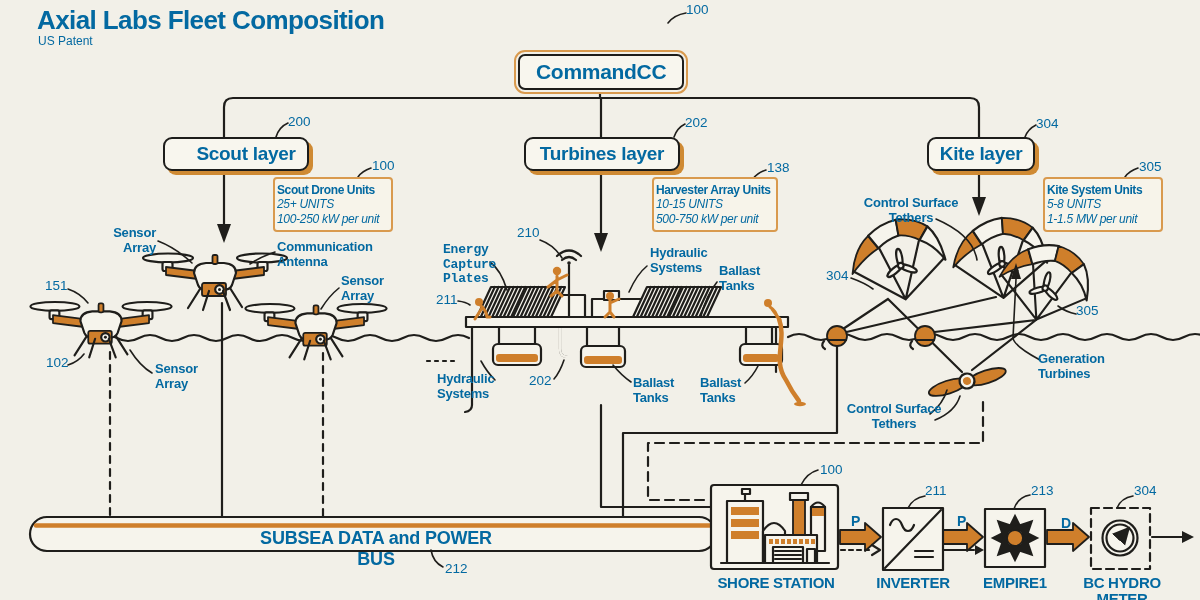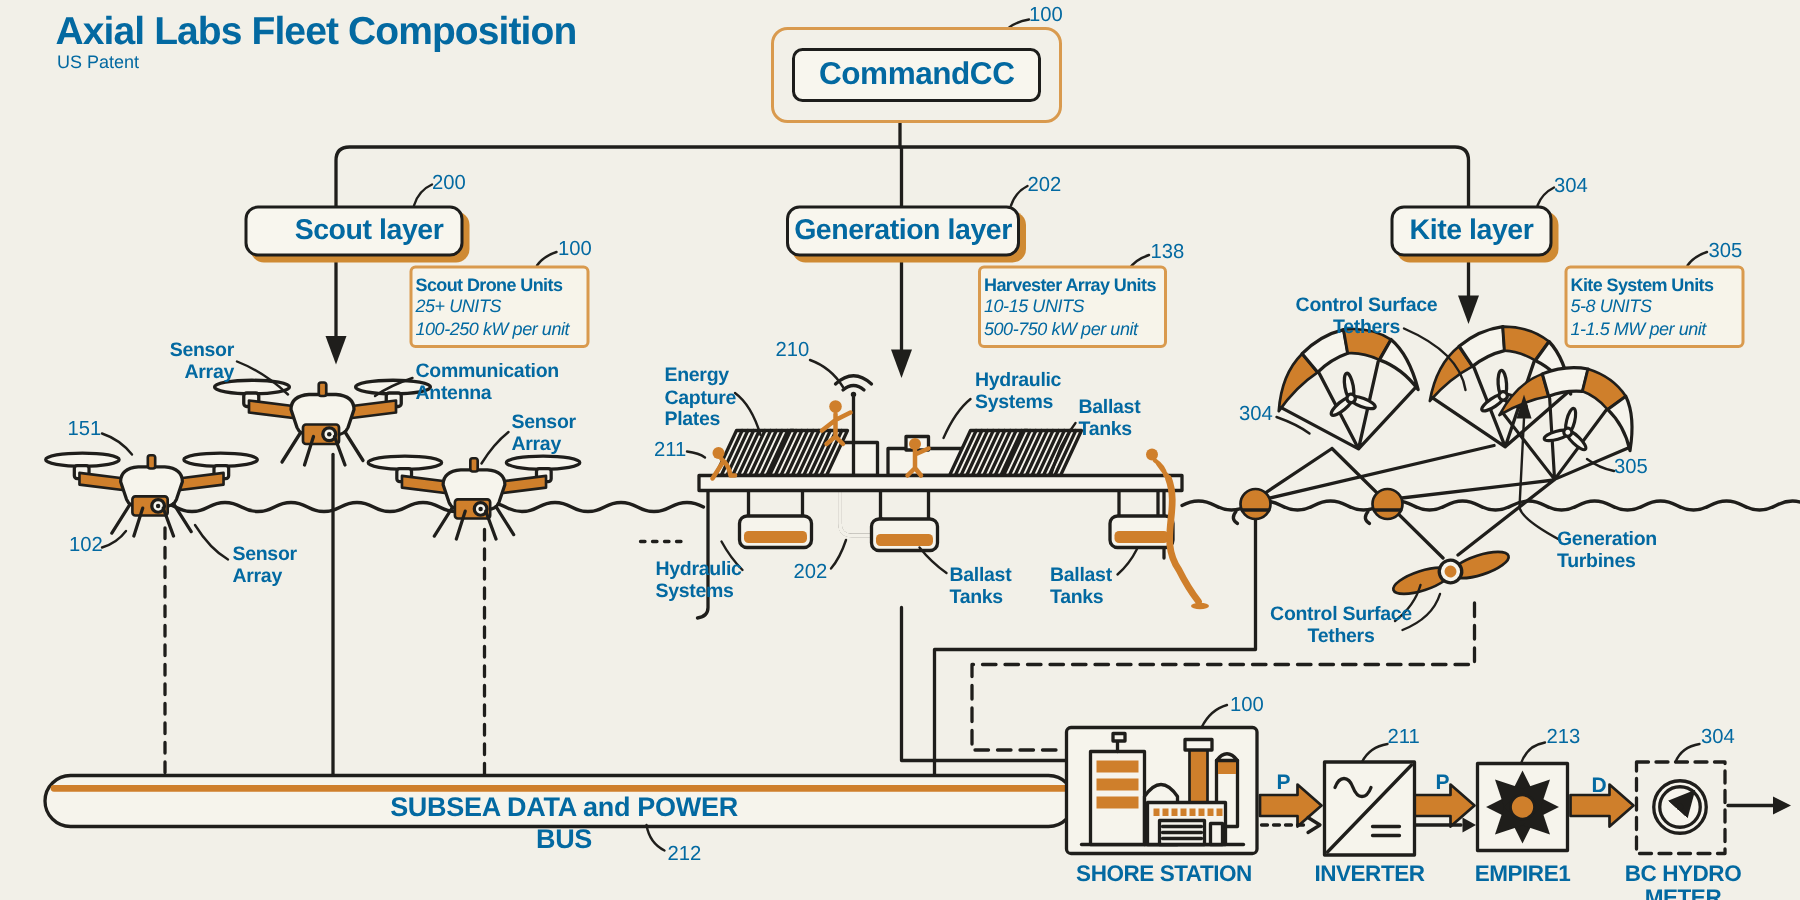--- a/index.html
+++ b/index.html
@@ -16,21 +16,21 @@
   .fill{fill:#1f1e1b;stroke:none;}
 
   
   .hd-title{position:absolute;left:37px;top:5px;font-size:26px;font-weight:800;letter-spacing:-0.6px;}
   .hd-sub{position:absolute;left:38px;top:34px;font-size:12px;font-weight:400;}
   .ann{position:absolute;font-size:13px;font-weight:700;line-height:1.12;letter-spacing:-0.2px;white-space:pre-line;}
   .ref{position:absolute;font-size:13.5px;font-weight:400;line-height:1;}
   .lbox{position:absolute;display:flex;align-items:center;justify-content:center;background:#f8f6ee;
         border:2.5px solid #1d1d1b;border-radius:9px;box-shadow:4px 4px 0 #cf8a33;
         font-size:19px;font-weight:700;letter-spacing:-0.3px;}
-  .cmd{position:absolute;border:2.5px solid #d99a4e;border-radius:11px;padding:12px;background:#f2f0e8;}
+  .cmd{position:absolute;border:2.5px solid #d99a4e;border-radius:11px;padding:2px;background:#f2f0e8;margin-top:32px;}
   .cmd-in{border:2.5px solid #1d1d1b;border-radius:7px;background:#f8f6ee;padding:4px 16px;
           font-size:21px;font-weight:700;letter-spacing:-0.3px;}
   .ubox{position:absolute;background:#f7f4ea;border:2.5px solid #d99a4e;border-radius:4px;
         padding:4px 2px;}
   .ubox .t{font-size:12px;font-weight:700;letter-spacing:-0.4px;line-height:1.2;white-space:nowrap;}
   .ubox .v{font-size:12px;font-weight:400;letter-spacing:-0.3px;line-height:1.2;white-space:nowrap;font-style:italic;}
   .buslbl{position:absolute;left:246px;top:528px;width:260px;text-align:center;
           font-size:18px;font-weight:700;letter-spacing:-0.2px;}
   .cname{position:absolute;text-align:center;font-size:15px;font-weight:700;letter-spacing:-0.3px;
          line-height:1.0;white-space:pre-line;}
@@ -297,21 +297,21 @@
   <div class="cmd-in">CommandCC</div>
 </div>
 <div class="ref" style="left:686px;top:3px;">100</div>
 
 <div class="lbox" style="left:163px;top:137px;width:122px;height:30px;padding-left:20px;">
   <span>Scout layer</span>
 </div>
 <div class="ref" style="left:288px;top:115px;">200</div>
 
 <div class="lbox" style="left:524px;top:137px;width:152px;height:30px;">
-  <span>Generation layer</span>
+  <span>Turbines layer</span>
 </div>
 <div class="ref" style="left:685px;top:116px;">202</div>
 
 <div class="lbox" style="left:927px;top:137px;width:104px;height:30px;">
   <span>Kite layer</span>
 </div>
 <div class="ref" style="left:1036px;top:117px;">304</div>
 
 <div class="ubox" style="left:273px;top:177px;width:112px;">
   <div class="t">Scout Drone Units</div>
@@ -338,21 +338,21 @@
 Array</div>
 <div class="ann" style="left:277px;top:240px;">Communication
 Antenna</div>
 <div class="ref" style="left:45px;top:279px;">151</div>
 <div class="ref" style="left:46px;top:356px;">102</div>
 <div class="ann" style="left:155px;top:362px;">Sensor
 Array</div>
 <div class="ann" style="left:341px;top:274px;">Sensor
 Array</div>
 
-<div class="ann" style="left:443px;top:243px;">Energy
+<div class="ann" style="left:443px;top:243px;font-family:Liberation Mono, monospace;">Energy
 Capture
 Plates</div>
 <div class="ref" style="left:517px;top:226px;">210</div>
 <div class="ann" style="left:650px;top:246px;">Hydraulic
 Systems</div>
 <div class="ann" style="left:719px;top:264px;">Ballast
 Tanks</div>
 <div class="ref" style="left:436px;top:293px;">211</div>
 <div class="ann" style="left:437px;top:372px;">Hydraulic
 Systems</div>

